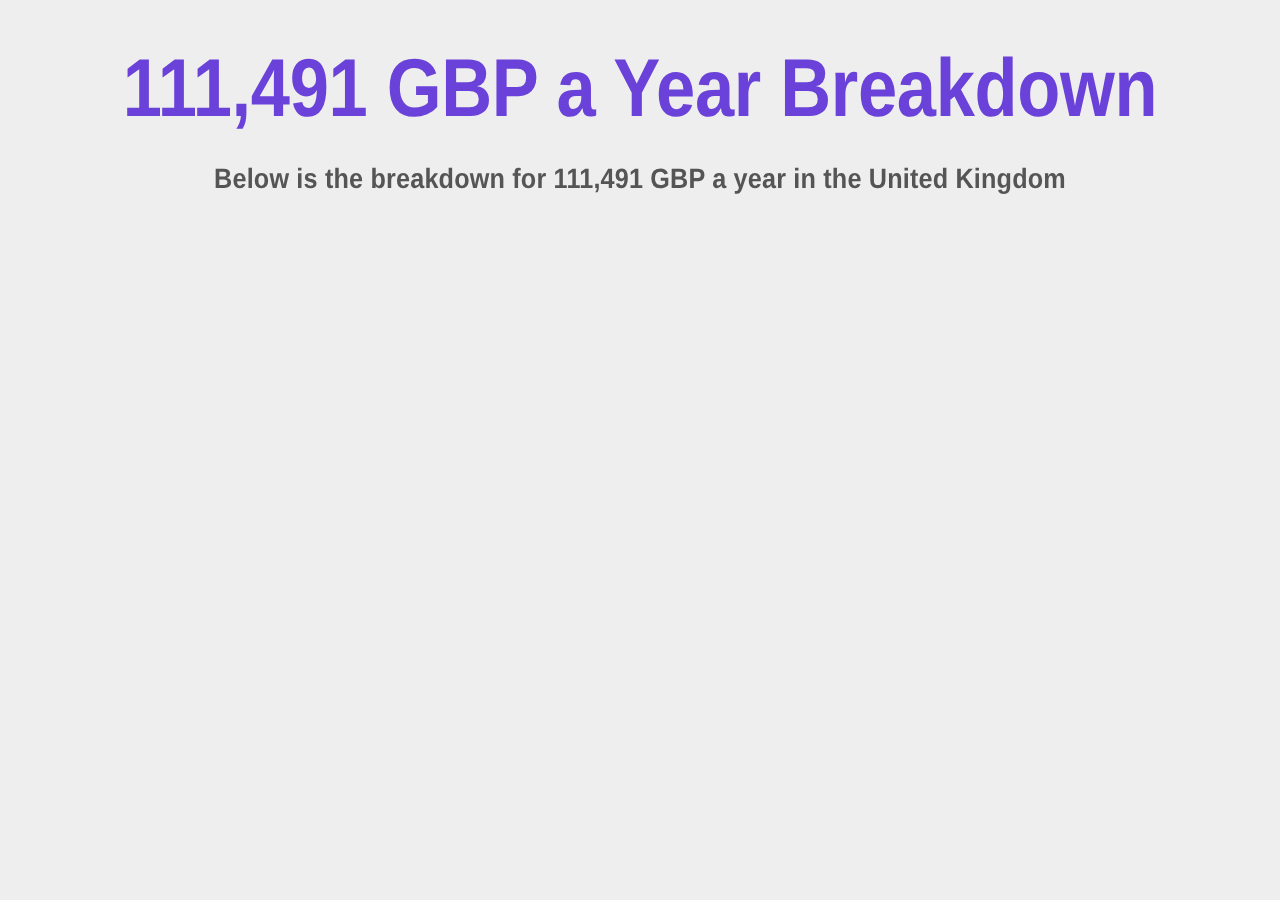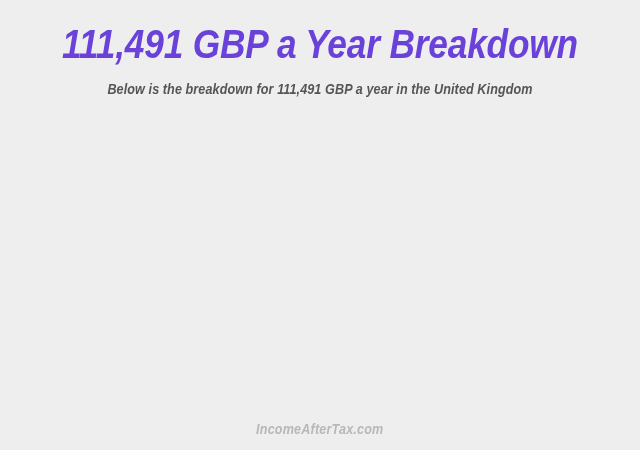--- a/index.html
+++ b/index.html
@@ -13,21 +13,20 @@
     font-family: "Liberation Sans", "DejaVu Sans", sans-serif;
     overflow: hidden;
   }
 
   .page {
     position: relative;
     width: 640px;
     height: 450px;
     background: #eeeeee;
     box-sizing: border-box;
-    font-style: italic;
   }
 
   
   .header {
     position: absolute;
     top: 0;
     left: 0;
     width: 640px;
     text-align: center;
     padding-top: 21px;
@@ -100,17 +99,14 @@
 
   <div class="header">
     <h1 class="page-title">111,491 GBP a Year Breakdown</h1>
     <p class="page-subtitle">Below is the breakdown for 111,491 GBP a year in the United Kingdom</p>
   </div>
 
   <div class="content-region">
     <span></span>
   </div>
 
-  <div class="footer">
-    <span class="watermark">IncomeAfterTax.com</span>
-  </div>
 
 </div>
 
 </body></html>

